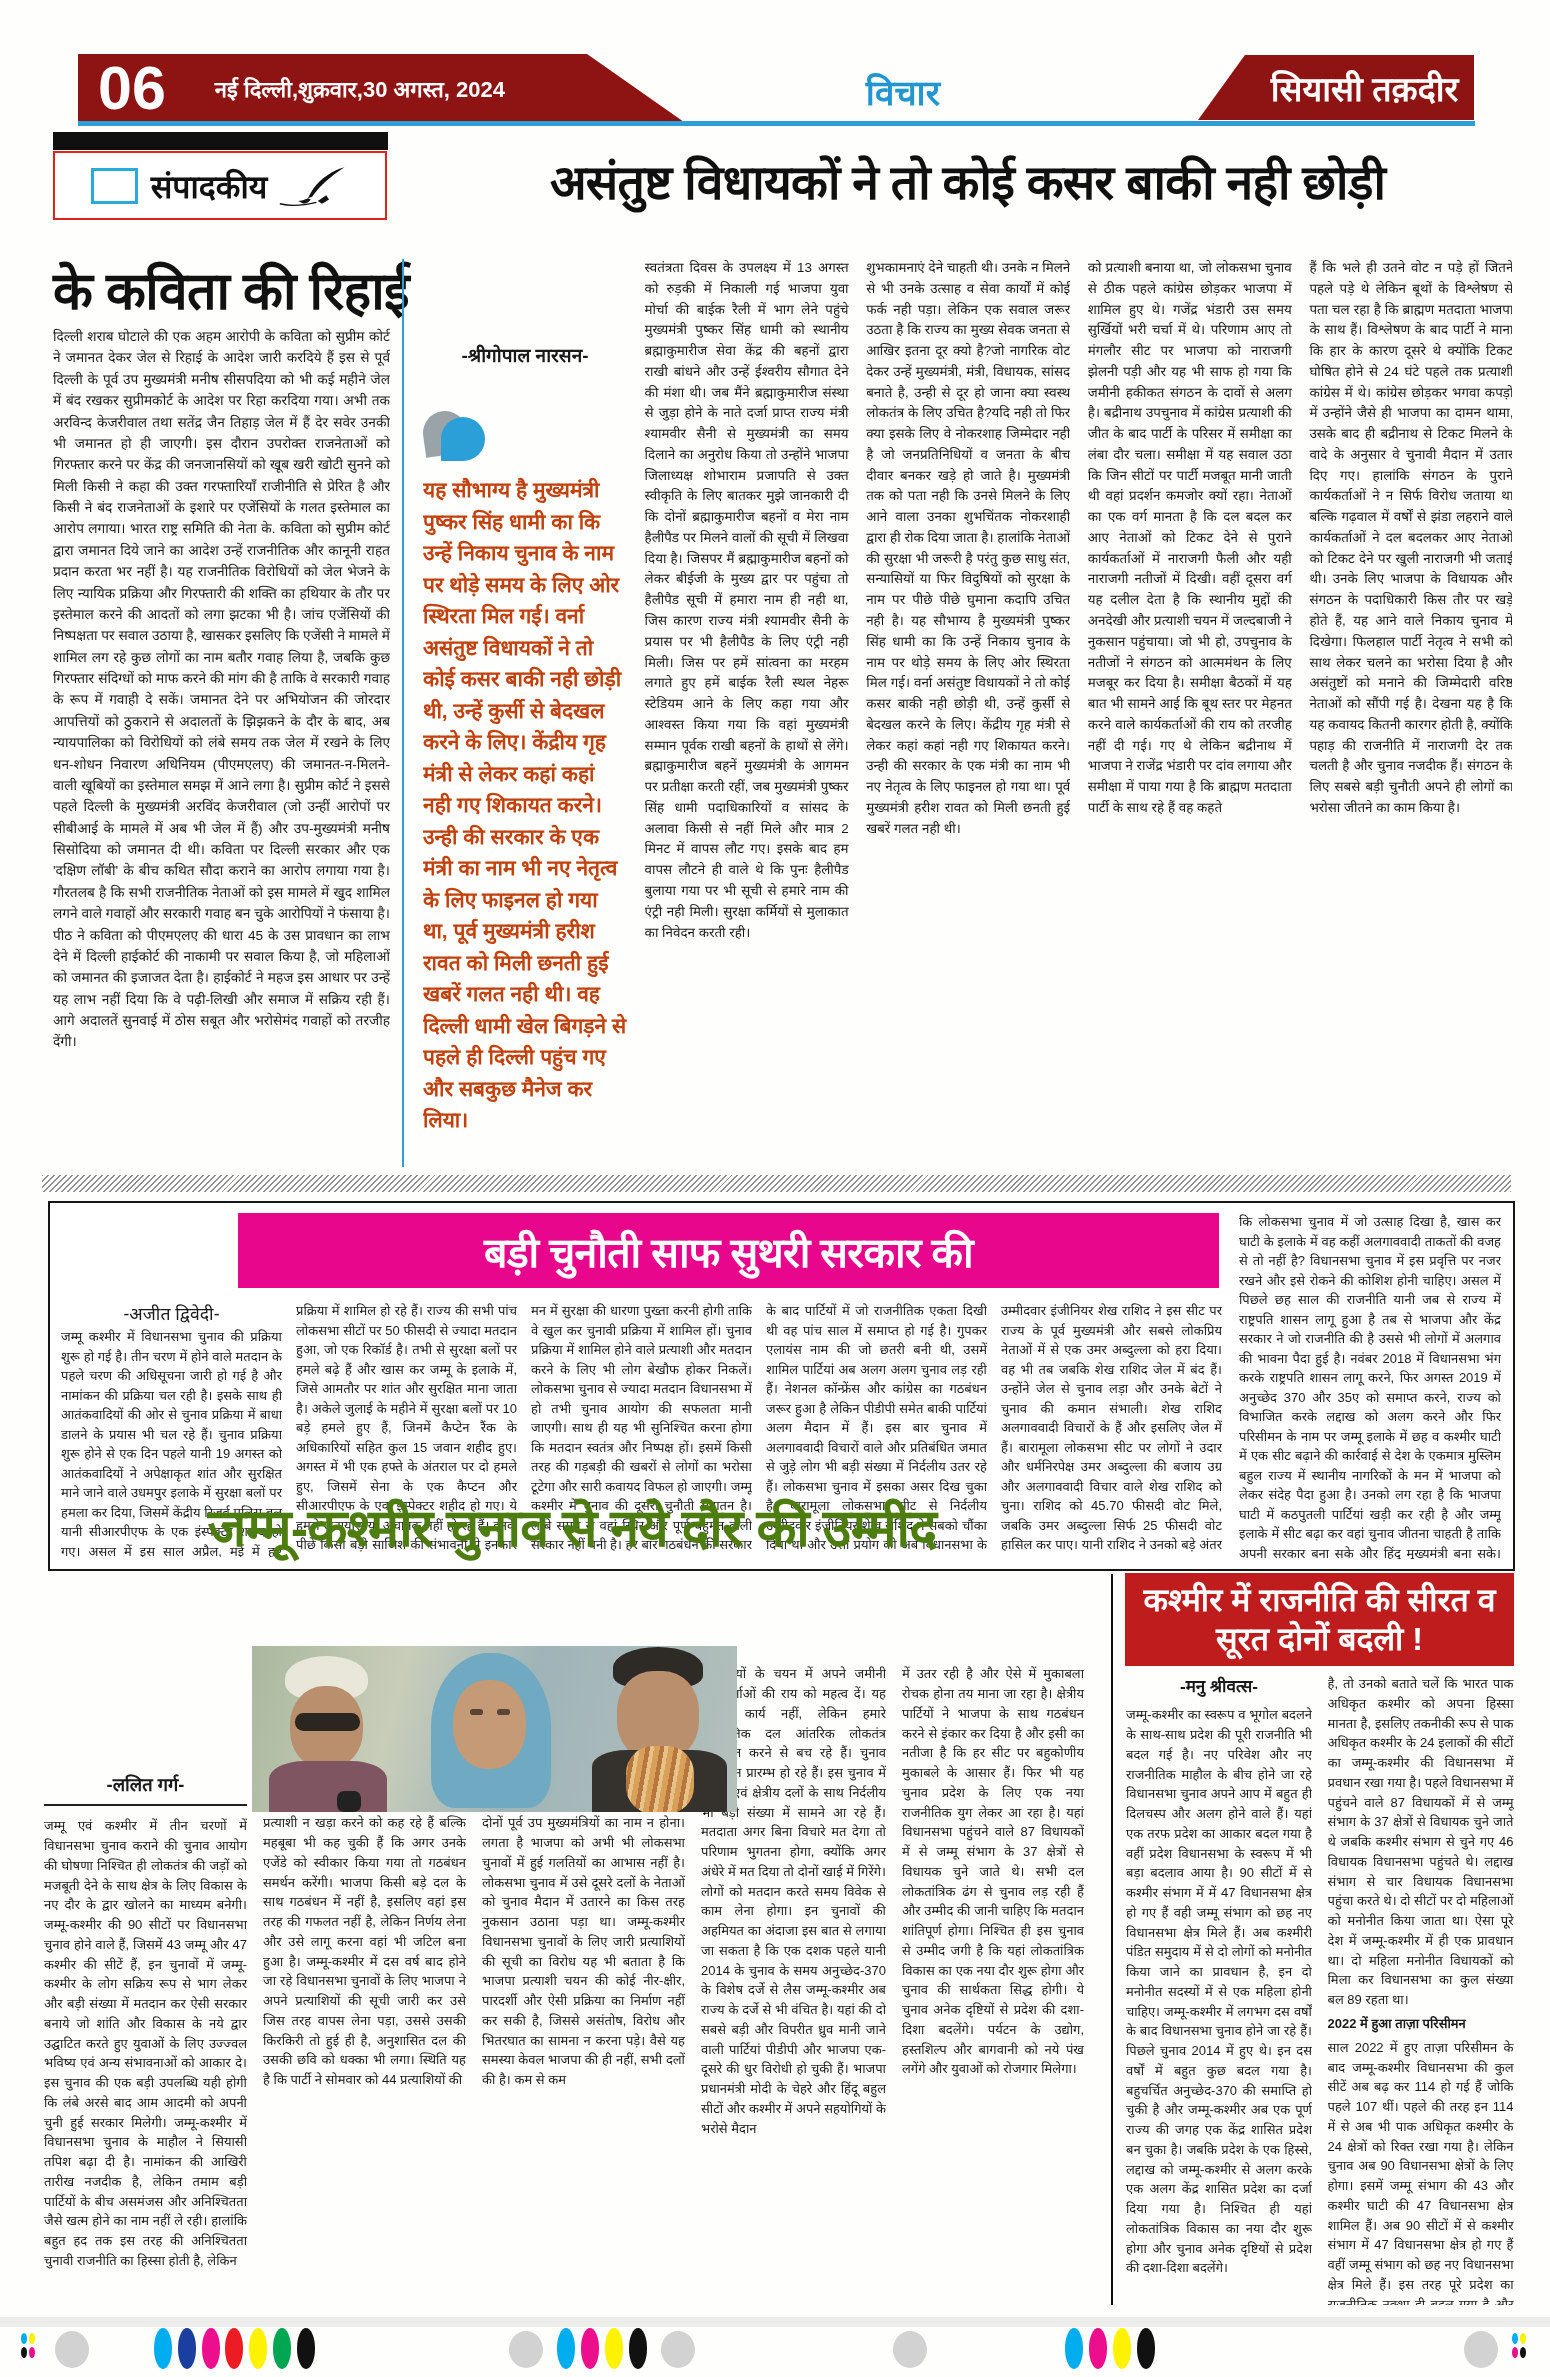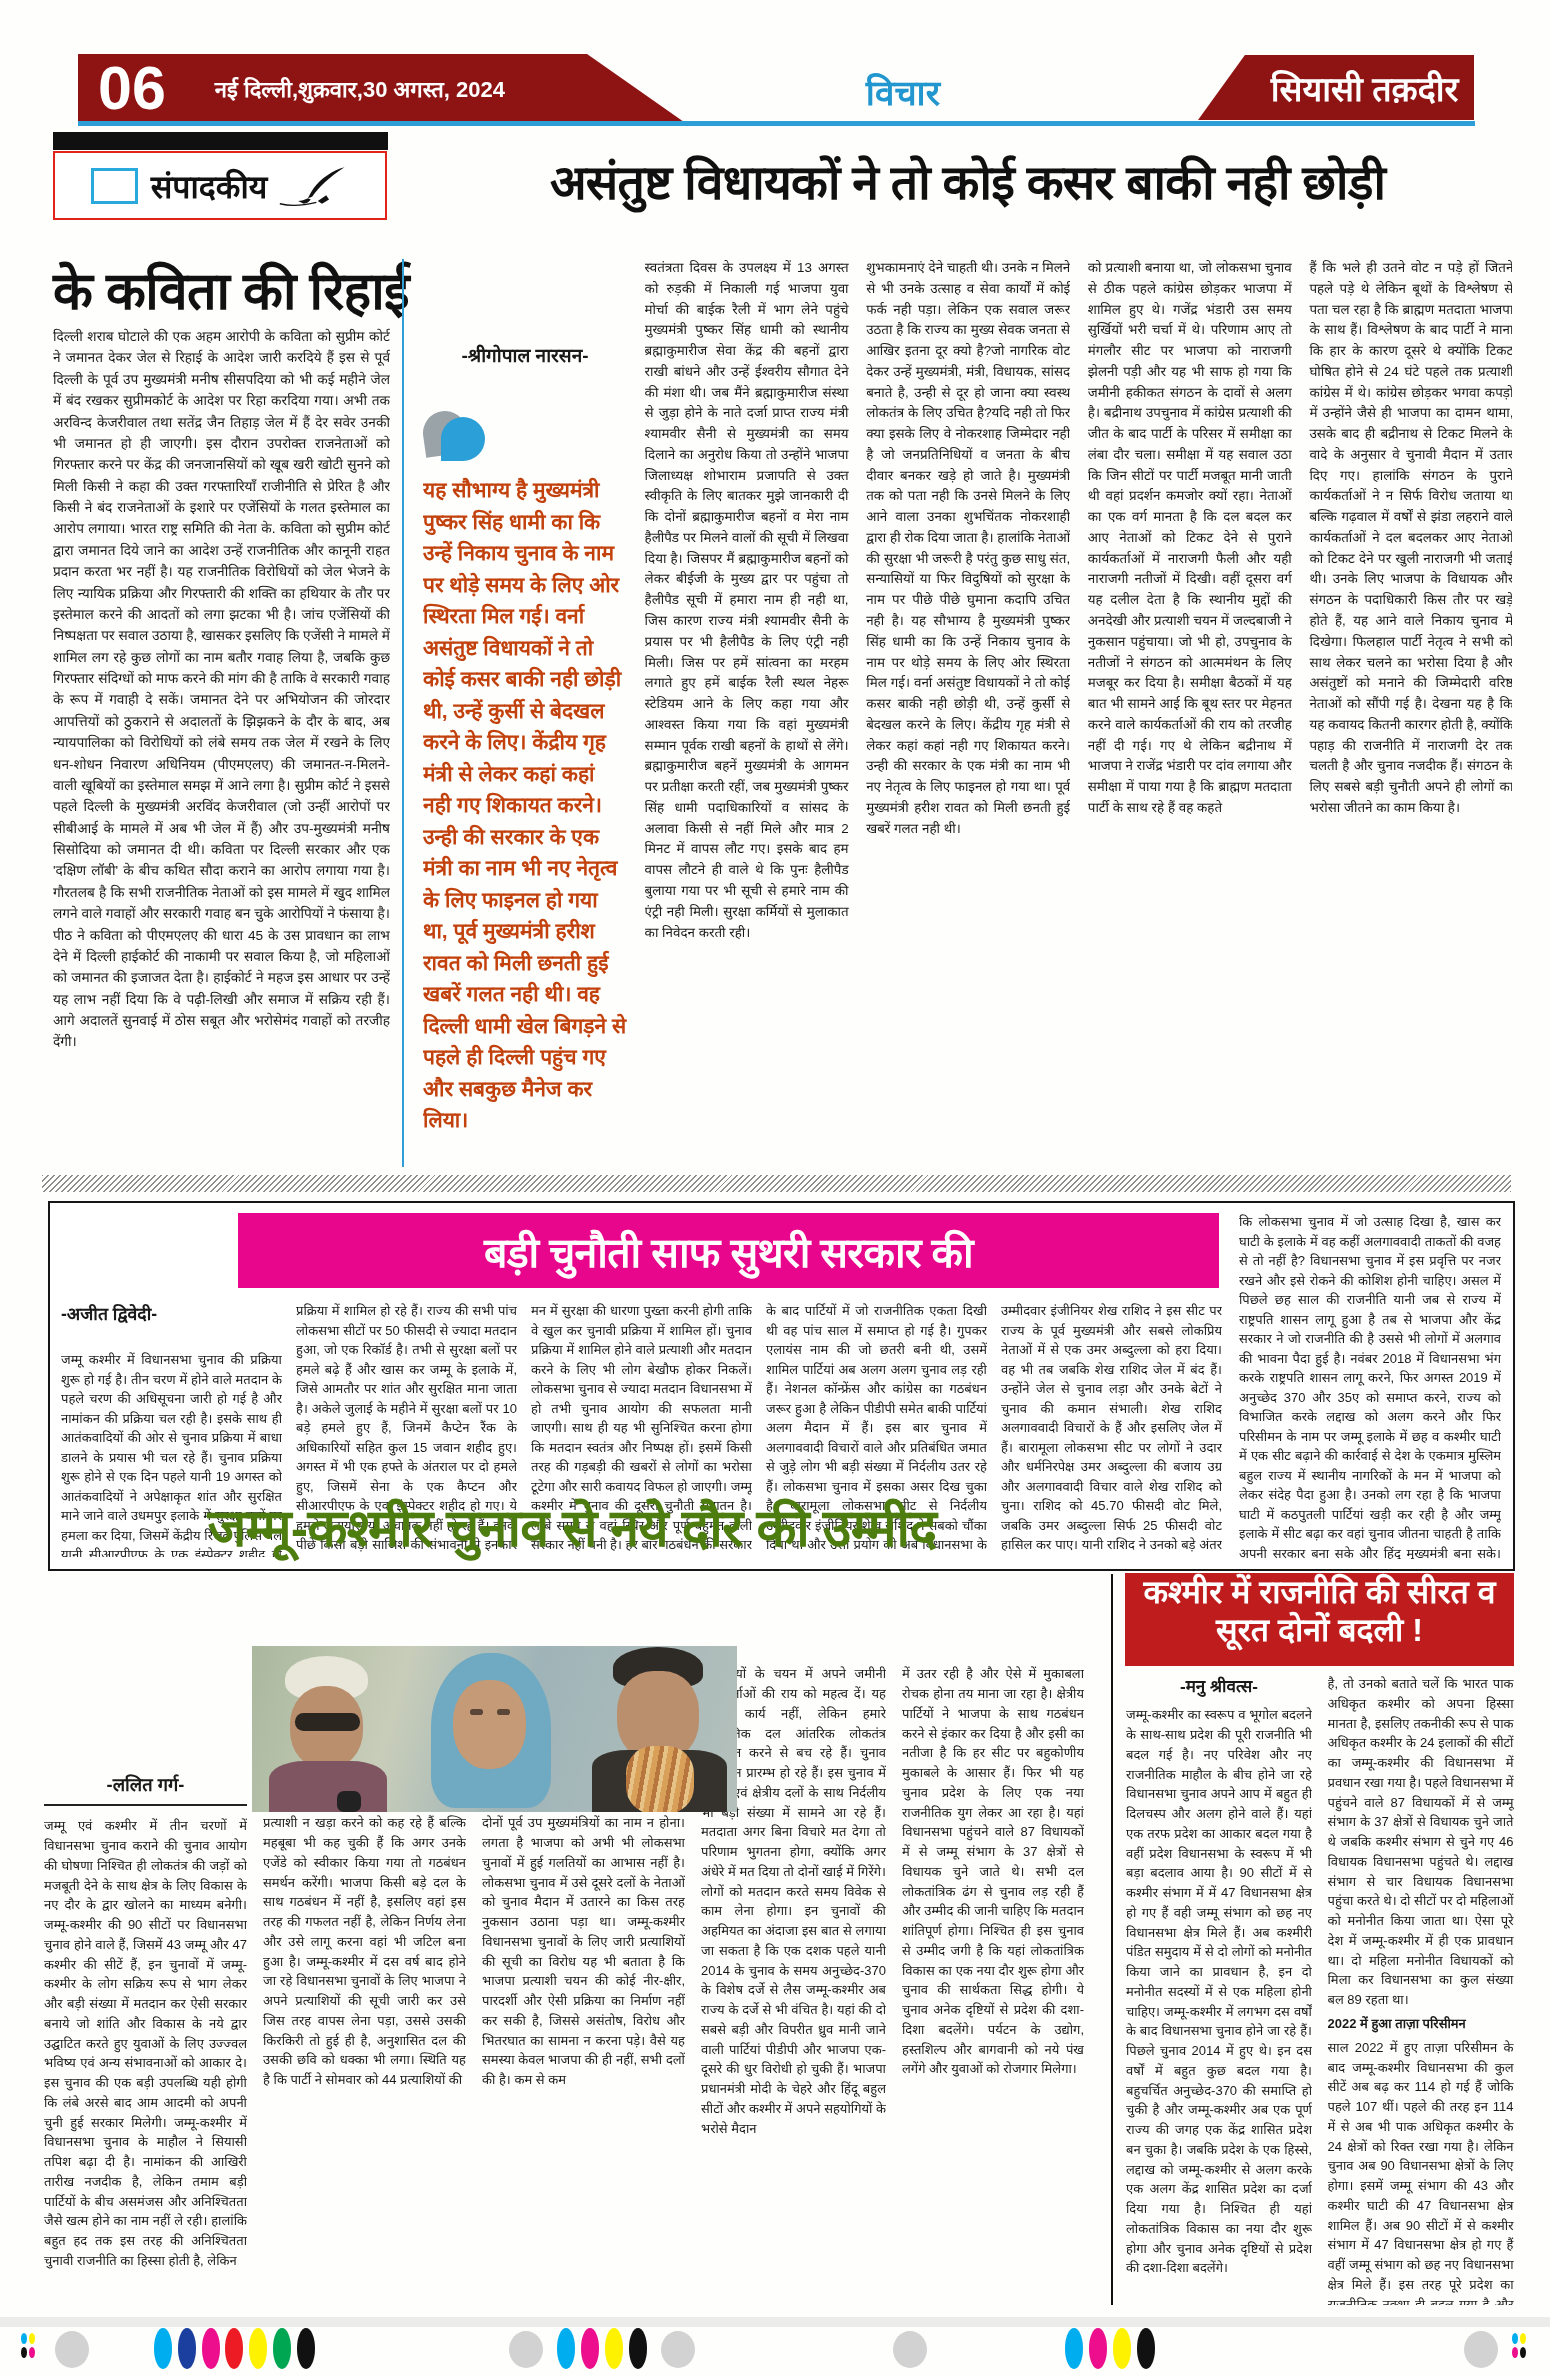--- a/index.html
+++ b/index.html
@@ -46,40 +46,40 @@
   
   #hatch{left:42px;top:1175px;width:1469px;height:17px;
     background:repeating-linear-gradient(135deg,#8d8d8d 0 1.4px,transparent 1.4px 4.2px);}
   
   #midbox{left:48px;top:1201px;width:1463px;height:366px;border:2.1px solid #161616;background:#fff;}
   #mid-banner{left:238px;top:1213px;width:981px;height:75px;background:#e8078c;
     display:flex;align-items:center;justify-content:center;}
   #mid-banner span{color:#fff;font-size:41px;font-weight:800;letter-spacing:-0.7px;}
   #mid-cols{left:61px;top:1301px;width:1163px;height:256px;display:flex;gap:14px;overflow:hidden;}
   .midcol{width:221px;flex:0 0 221px;font-size:13px;line-height:1.5;text-align:justify;overflow:hidden;}
-  #mid-col1 .byline{display:block;font-size:17.6px;font-weight:700;margin-bottom:23px;}
+  #mid-col1 .byline{display:block;text-align:center;font-size:17.6px;font-weight:400;margin-bottom:0;}
   #mid-right{left:1239px;top:1212px;width:262px;height:347px;font-size:13px;line-height:1.5;
     text-align:justify;overflow:hidden;}
   
   #jk-headline{left:42px;top:1490px;width:1060px;text-align:center;font-size:52px;font-weight:800;
     letter-spacing:-0.7px;color:#4d7c0f;}
   #jk-photo{left:252px;top:1646px;width:485px;height:166px;overflow:hidden;
     background:linear-gradient(105deg,#aab89e 0%,#c8cdb9 30%,#9fb4b8 55%,#b4c0bb 100%);}
   #jk-cols{left:44px;top:1646px;width:1057px;height:661px;display:flex;gap:16px;overflow:hidden;}
   .jkcol{font-size:13px;line-height:1.52;text-align:justify;overflow:hidden;}
   #jk-c1{width:203px;flex:0 0 203px;padding-top:125px;}
   #jk-c1 .byline{display:block;text-align:center;font-size:18.3px;font-weight:800;padding-bottom:5.6px;
     border-bottom:2.1px solid #222;margin-bottom:10px;}
   #jk-c2,#jk-c3{width:203px;flex:0 0 203px;padding-top:108px;}
   #jk-c4{width:185px;flex:0 0 185px;padding-top:18.3px;}
   #jk-c5{width:182px;flex:0 0 182px;padding-top:18.3px;}
   #vsep-black{left:1111px;top:1574px;width:2.1px;height:731px;background:#111;}
   
   #ks-banner{left:1125px;top:1573px;width:389px;height:93px;background:#bf1c1e;
-    display:flex;align-items:flex-start;justify-content:center;text-align:center;}
+    display:flex;align-items:center;justify-content:center;text-align:center;}
   #ks-banner span{color:#fff;font-size:32px;font-weight:800;line-height:1.2;}
   #ks-cols{left:1126px;top:1674px;width:388px;height:631px;display:flex;gap:15.5px;overflow:hidden;}
   .kscol{width:186px;flex:0 0 186px;font-size:13px;line-height:1.52;text-align:justify;overflow:hidden;}
   #ks-c1 .byline{display:block;text-align:center;font-size:17px;font-weight:800;margin-bottom:5.6px;}
   .subhead{font-weight:800;margin:4.2px 0;}
   
   #foot-band{left:0;top:2317px;width:1550px;height:10px;background:#ececea;}
   #foot-dots{left:0;top:2327px;width:1550px;height:42px;}
   #foot-dots i{position:absolute;border-radius:50%;}
 </style>

